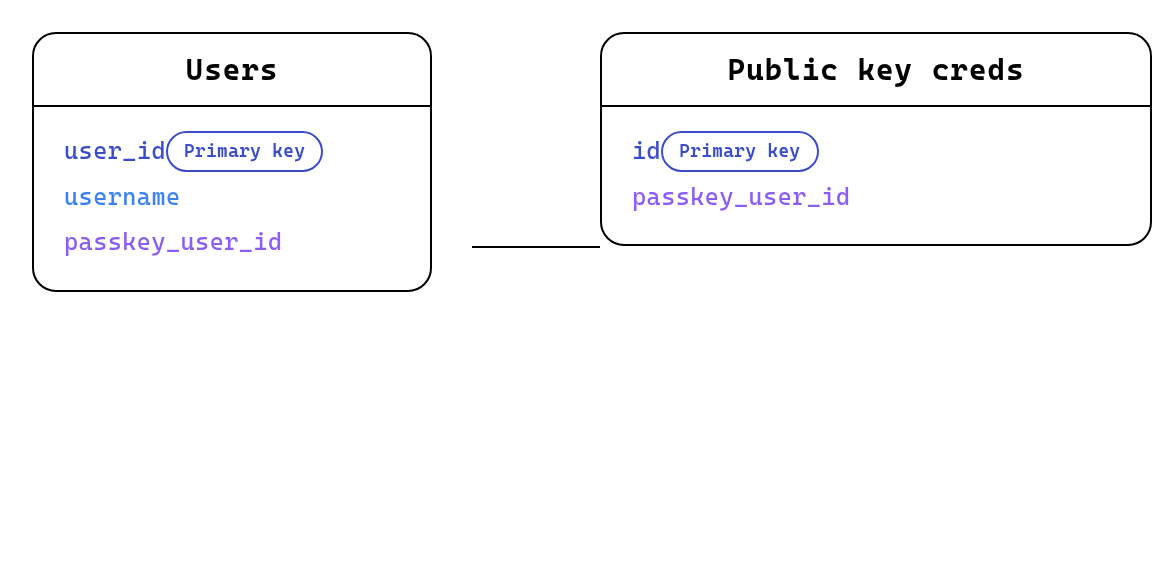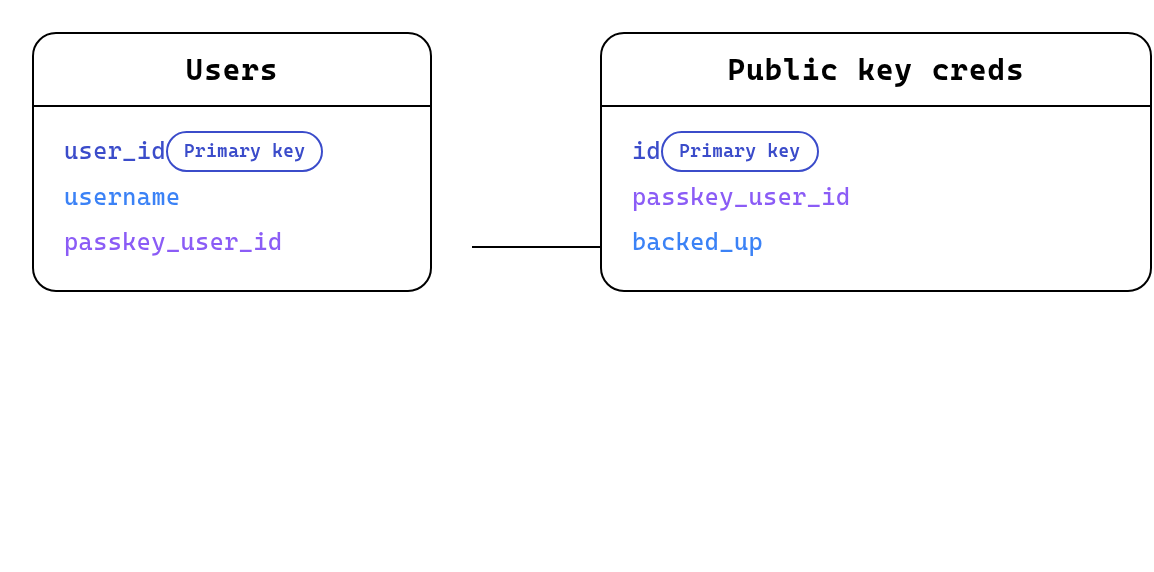--- a/index.html
+++ b/index.html
@@ -101,19 +101,16 @@
 <div class="entity-box creds-box">
   <div class="entity-header">Public key creds</div>
   <div class="entity-body">
     <div class="field-row">
       <span class="field-blue">id</span>
       <span class="pk-badge">Primary key</span>
     </div>
     <div class="field-row">
       <span class="field-orange">passkey_user_id</span>
     </div>
-    <div class="field-row">
-      <span class="field-black">backed_up</span>
-    </div>
   </div>
 </div>
 
 <div class="connector connector-line"></div>
 
 </body></html>

